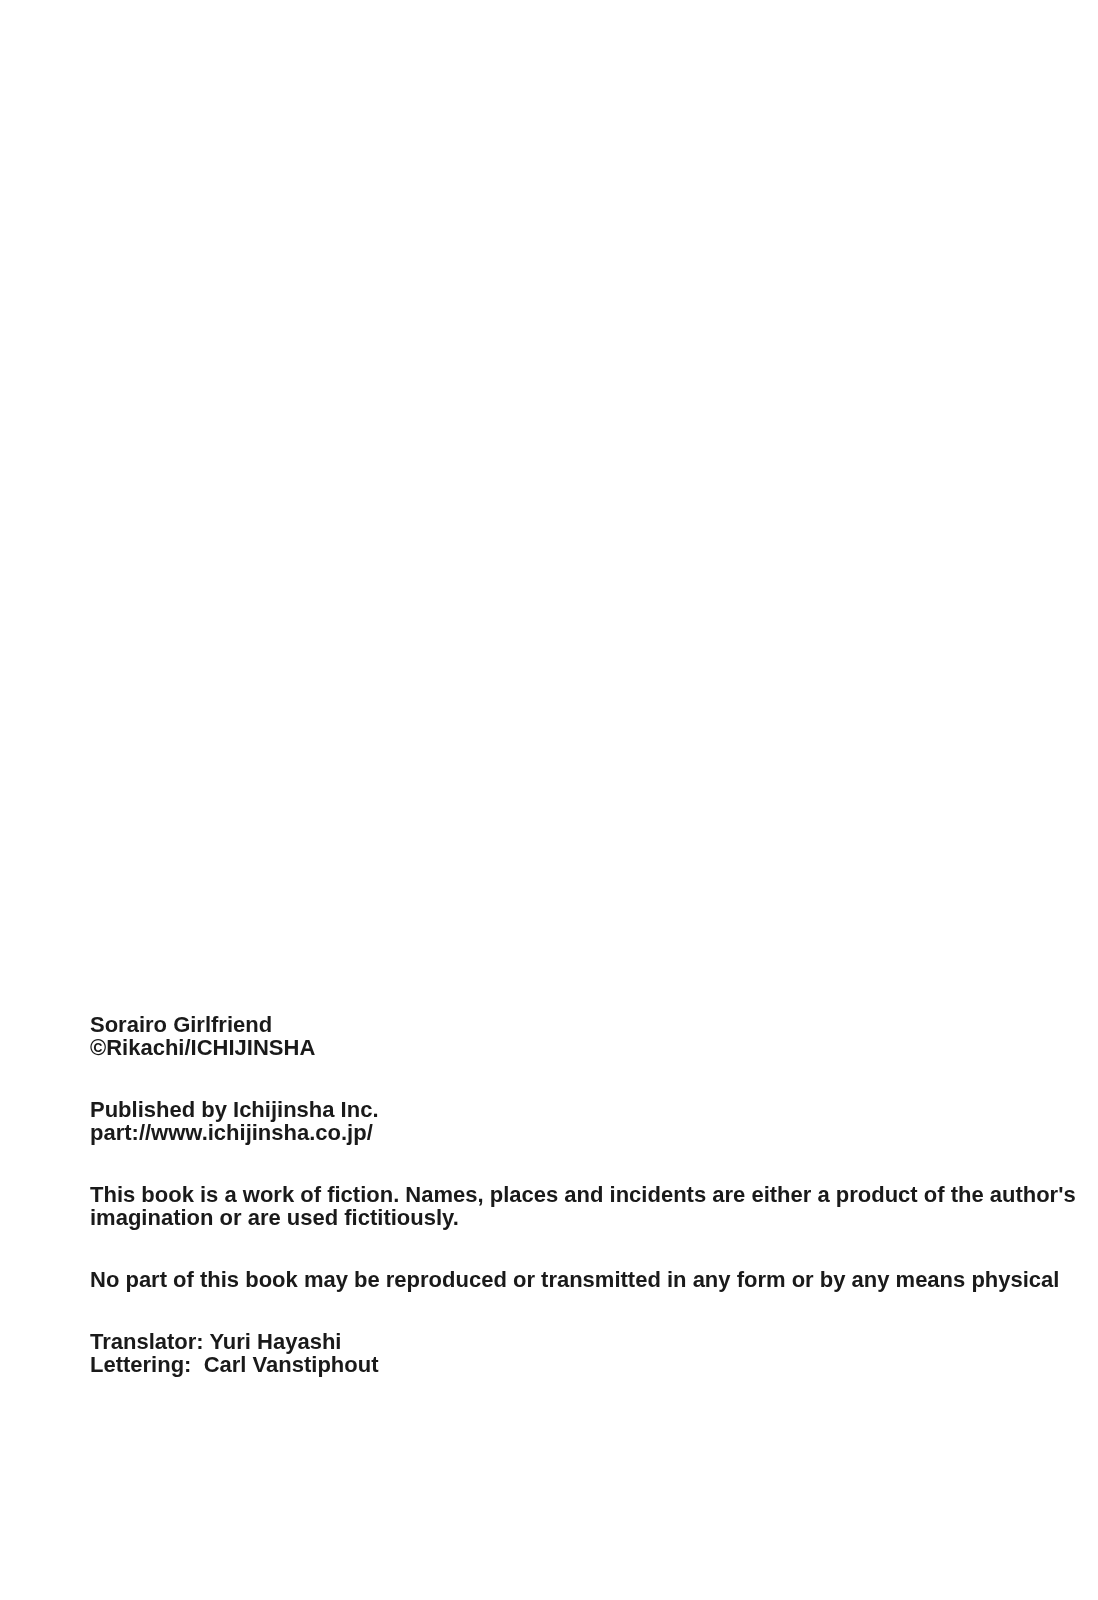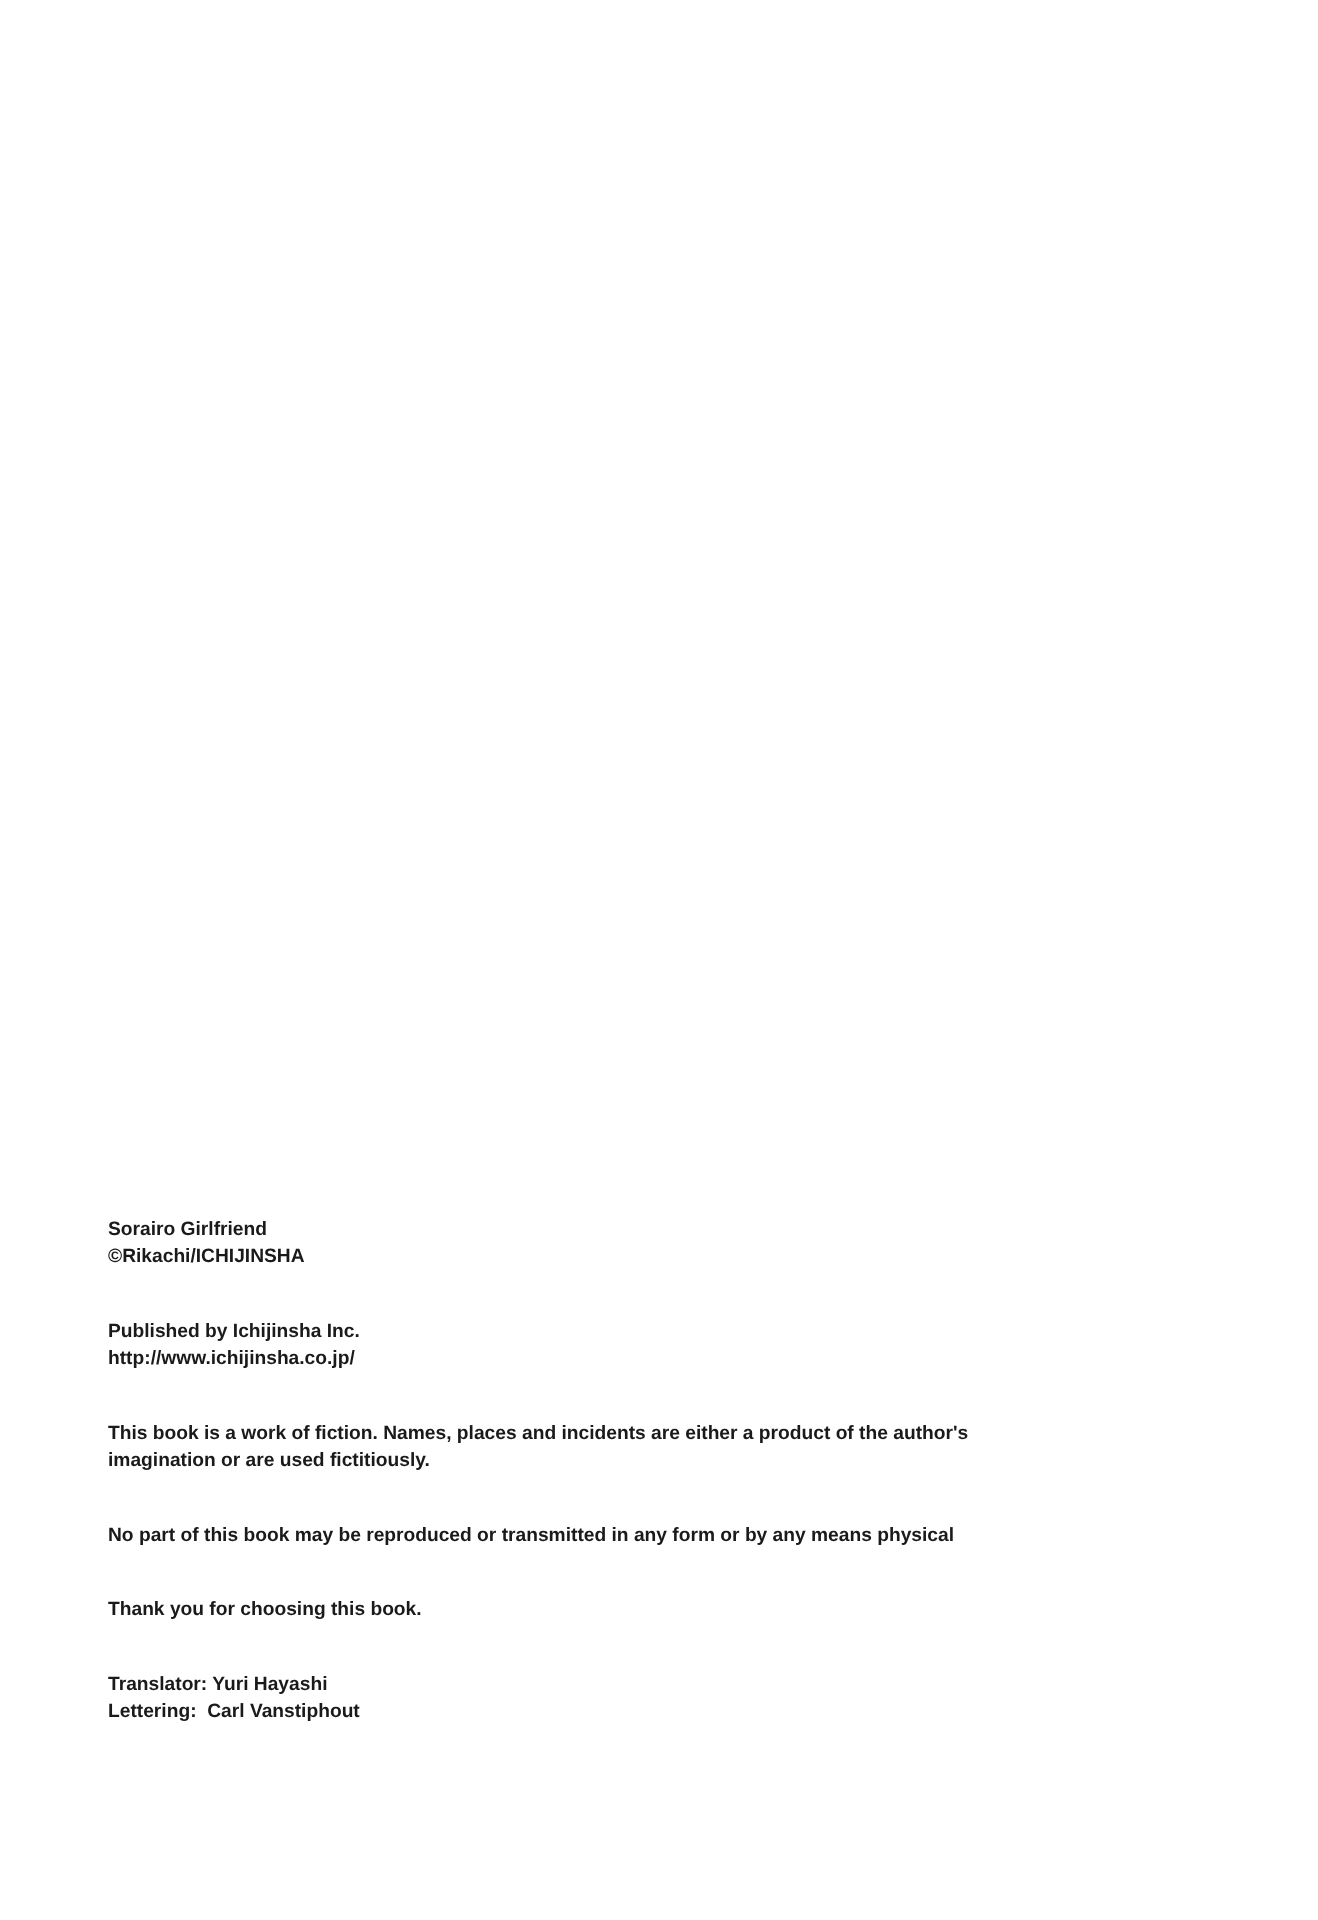--- a/index.html
+++ b/index.html
@@ -20,21 +20,21 @@
     top: 0;
     width: 1098px;
     height: 1600px;
     background: #ffffff;
   }
   .colophon {
     position: absolute;
     left: 90px;
     top: 1013px;
     font-weight: 700;
-    font-size: 16px;
+    font-size: 22px;
     line-height: 23px;
     color: #1a1a1a;
     letter-spacing: 0px;
   }
   .line {
     white-space: pre;
     height: 23px;
   }
   
   .gap {
@@ -44,26 +44,25 @@
 </head>
 <body>
 
 <div class="page">
   <div class="colophon">
 
     <div class="line">Sorairo Girlfriend</div>
     <div class="line">©Rikachi/ICHIJINSHA</div>
 
     <div class="line gap">Published by Ichijinsha Inc.</div>
-    <div class="line">http://www.ichijinsha.co.jp/</div>
+    <div class="line">part://www.ichijinsha.co.jp/</div>
 
     <div class="line gap">This book is a work of fiction. Names, places and incidents are either a product of the author's</div>
     <div class="line">imagination or are used fictitiously.</div>
 
     <div class="line gap">No part of this book may be reproduced or transmitted in any form or by any means physical</div>
 
-    <div class="line gap">Thank you for choosing this book.</div>
 
     <div class="line gap">Translator: Yuri Hayashi</div>
     <div class="line">Lettering:  Carl Vanstiphout</div>
 
   </div>
 </div>
 
 </body></html>

